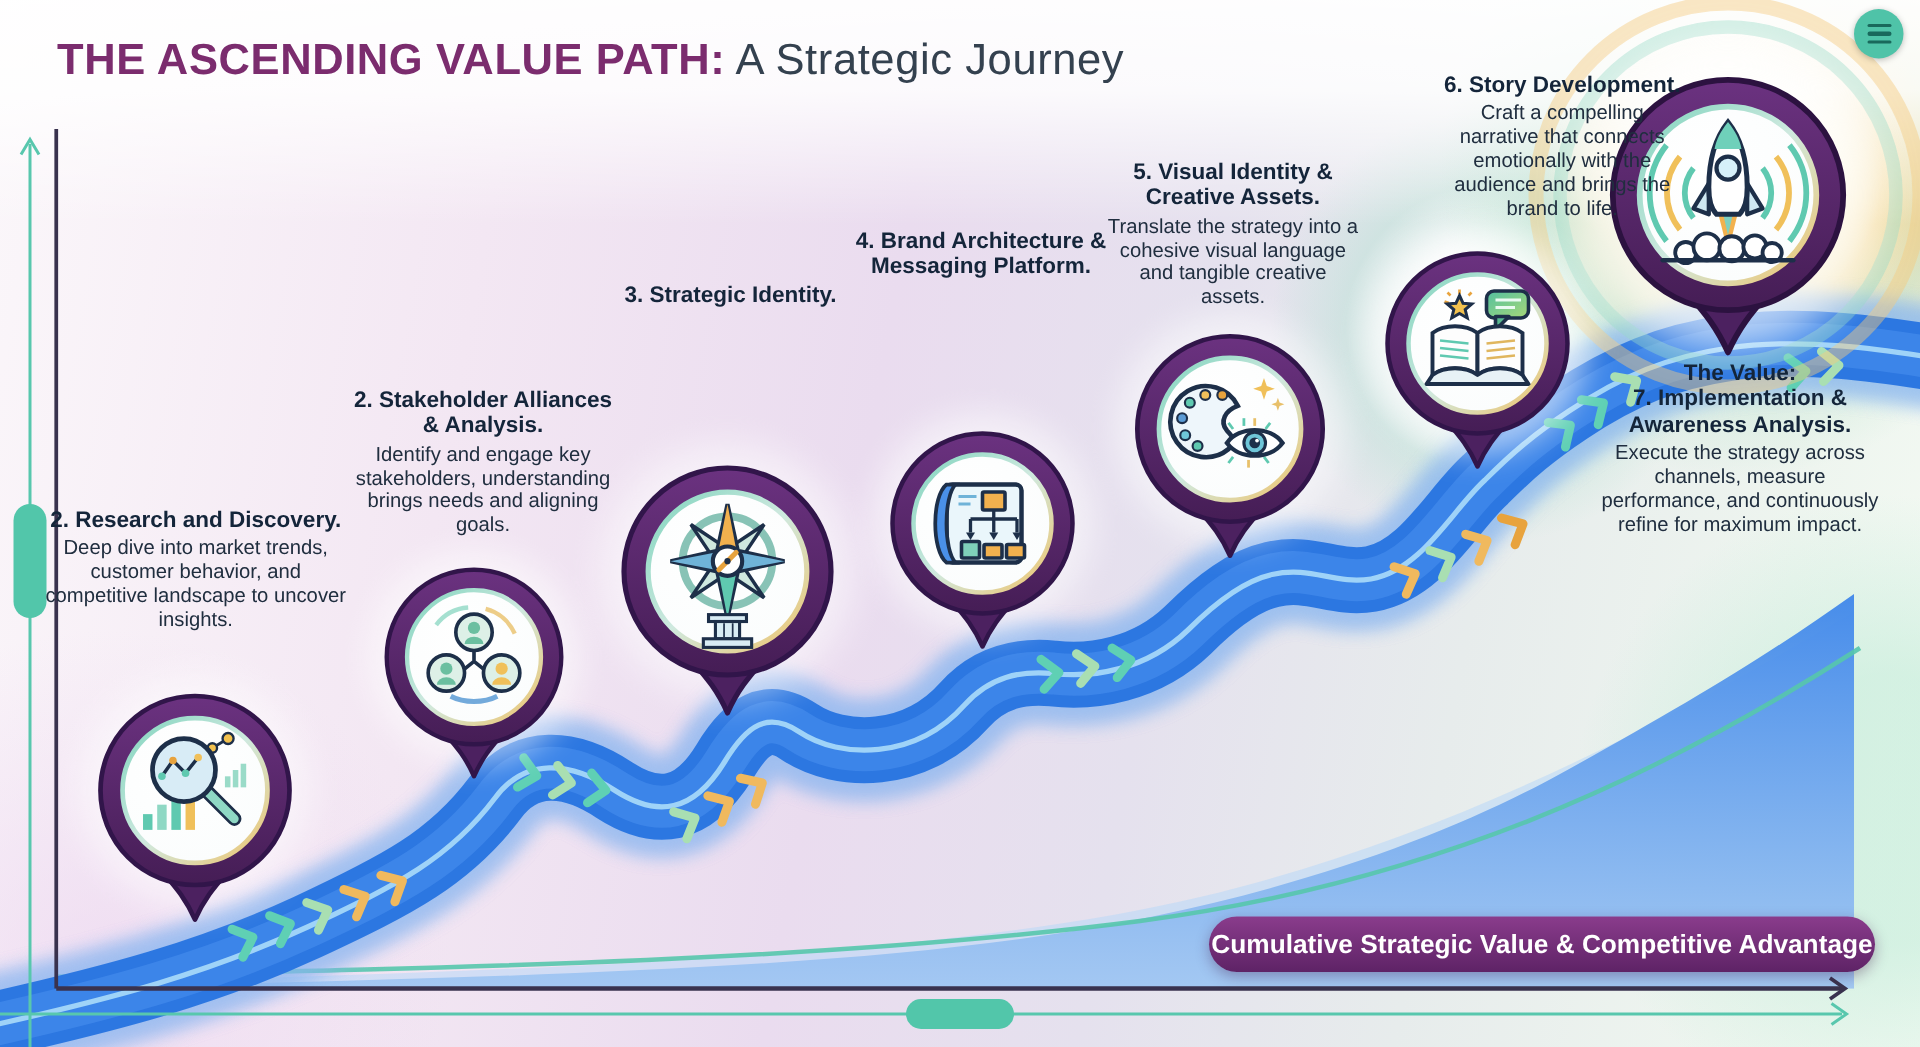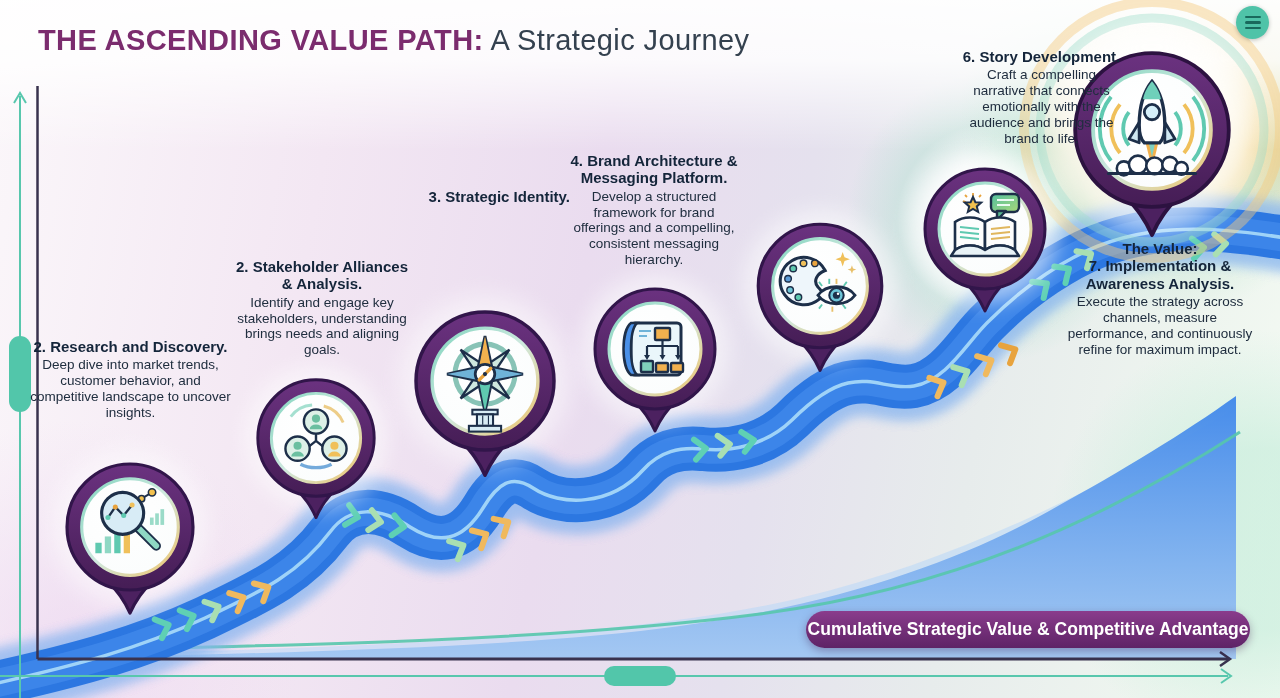--- a/index.html
+++ b/index.html
@@ -340,29 +340,32 @@
   <div class="milestone" style="left:28px;top:338px;width:205px;">
     <h3>2. Research and Discovery.</h3>
     <p>Deep dive into market trends, customer behavior, and competitive landscape to uncover insights.</p>
   </div>
 
   <div class="milestone" style="left:232px;top:258px;width:180px;">
     <h3>2. Stakeholder Alliances &amp; Analysis.</h3>
     <p>Identify and engage key stakeholders, understanding brings needs and aligning goals.</p>
   </div>
 
-  <div class="milestone" style="left:404px;top:188px;width:166px;text-align:right;">
+  <div class="milestone" style="left:404px;top:188px;width:166px;">
     <h3>3. Strategic Identity.</h3>
   </div>
 
   <div class="milestone" style="left:568px;top:152px;width:172px;">
     <h3>4. Brand Architecture &amp; Messaging Platform.</h3>
-    <p>Develop a structured framework for brand offerings and a compelling, consistent messaging hierarchy.</p>
-  </div>
-
+  </div>
+
+  <div class="milestone" style="left:738px;top:106px;width:168px;">
+    <h3>5. Visual Identity &amp; Creative Assets.</h3>
+    <p>Translate the strategy into a cohesive visual language and tangible creative assets.</p>
+  </div>
 
   <div class="milestone" style="left:935px;top:48px;width:165px;margin-left:24px;">
     <h3>6. Story Development.</h3>
     <p>Craft a compelling narrative that connects emotionally with the audience and brings the brand to life.</p>
   </div>
 
   <div class="milestone" style="left:1062px;top:240px;width:196px;">
     <div class="kicker">The Value:</div>
     <h3>7. Implementation &amp; Awareness Analysis.</h3>
     <p>Execute the strategy across channels, measure performance, and continuously refine for maximum impact.</p>

